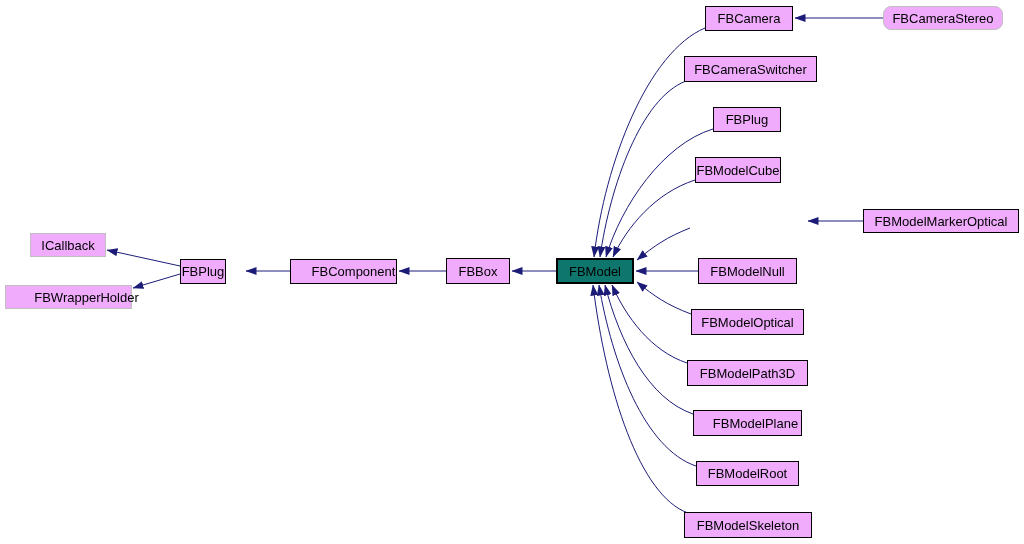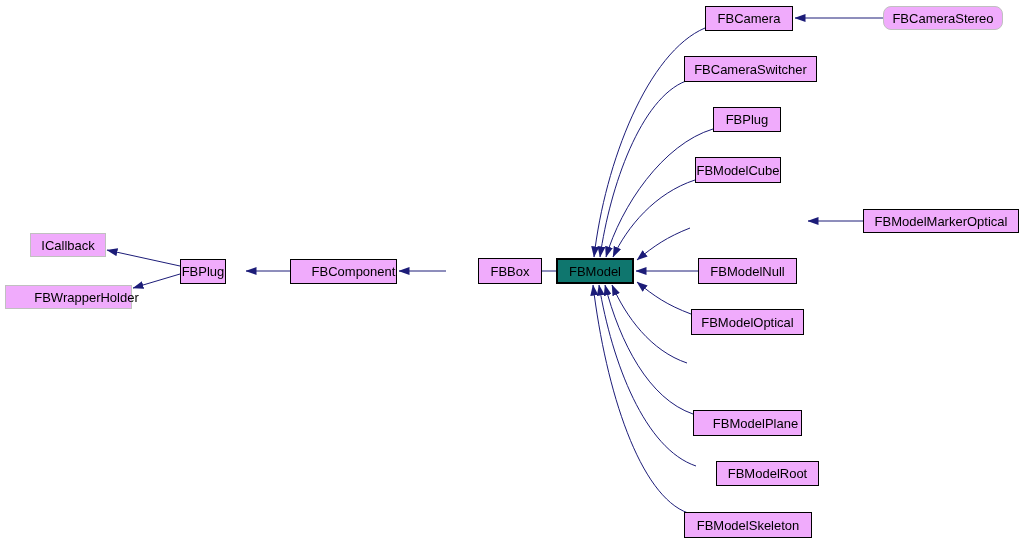--- a/index.html
+++ b/index.html
@@ -84,21 +84,21 @@
   </div>
 
   <div class="node" style="left:180px; top:259px; width:46px; height:25px;">
     <span>FBPlug</span>
   </div>
 
   <div class="node" style="left:290px; top:259px; width:107px; height:25px;padding-left:20px;">
     <span>FBComponent</span>
   </div>
 
-  <div class="node" style="left:446px; top:258px; width:64px; height:26px;margin-left:32px;">
+  <div class="node" style="left:446px; top:258px; width:64px; height:26px;">
     <span>FBBox</span>
   </div>
 
   <div class="node current" style="left:556px; top:258px; width:78px; height:26px;">
     <span>FBModel</span>
   </div>
 
   <div class="node" style="left:705px; top:6px; width:88px; height:25px;">
     <span>FBCamera</span>
   </div>
@@ -125,26 +125,29 @@
   </div>
 
   <div class="node" style="left:698px; top:258px; width:99px; height:26px;">
     <span>FBModelNull</span>
   </div>
 
   <div class="node" style="left:691px; top:309px; width:113px; height:26px;">
     <span>FBModelOptical</span>
   </div>
 
+  <div class="node" style="left:687px; top:360px; width:121px; height:26px;">
+    <span>FBModelPath3D</span>
+  </div>
 
   <div class="node" style="left:693px; top:410px; width:109px; height:26px;padding-left:16px;">
     <span>FBModelPlane</span>
   </div>
 
-  <div class="node" style="left:696px; top:461px; width:103px; height:25px;margin-left:20px;">
+  <div class="node" style="left:696px; top:461px; width:103px; height:25px;">
     <span>FBModelRoot</span>
   </div>
 
   <div class="node" style="left:684px; top:512px; width:128px; height:26px;">
     <span>FBModelSkeleton</span>
   </div>
 
 </div>
 
 </body></html>

